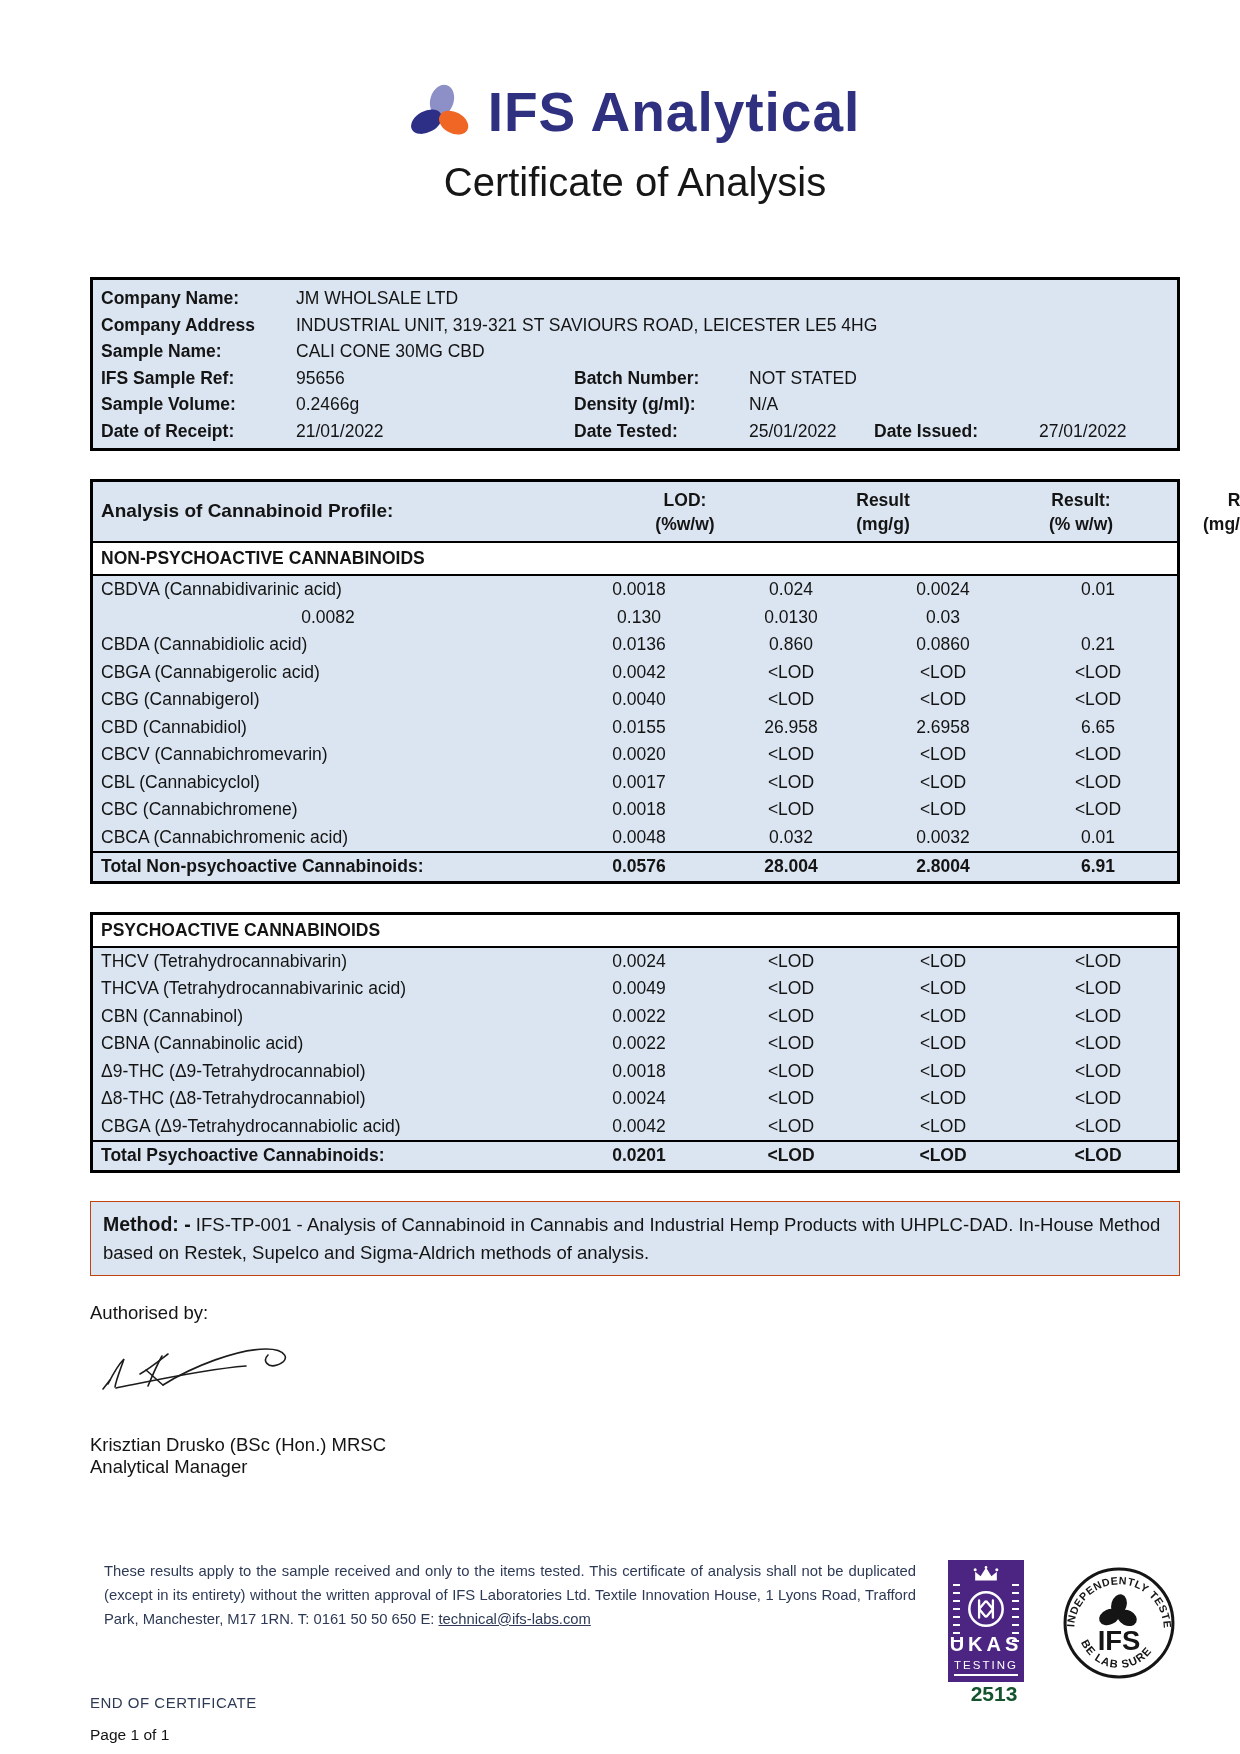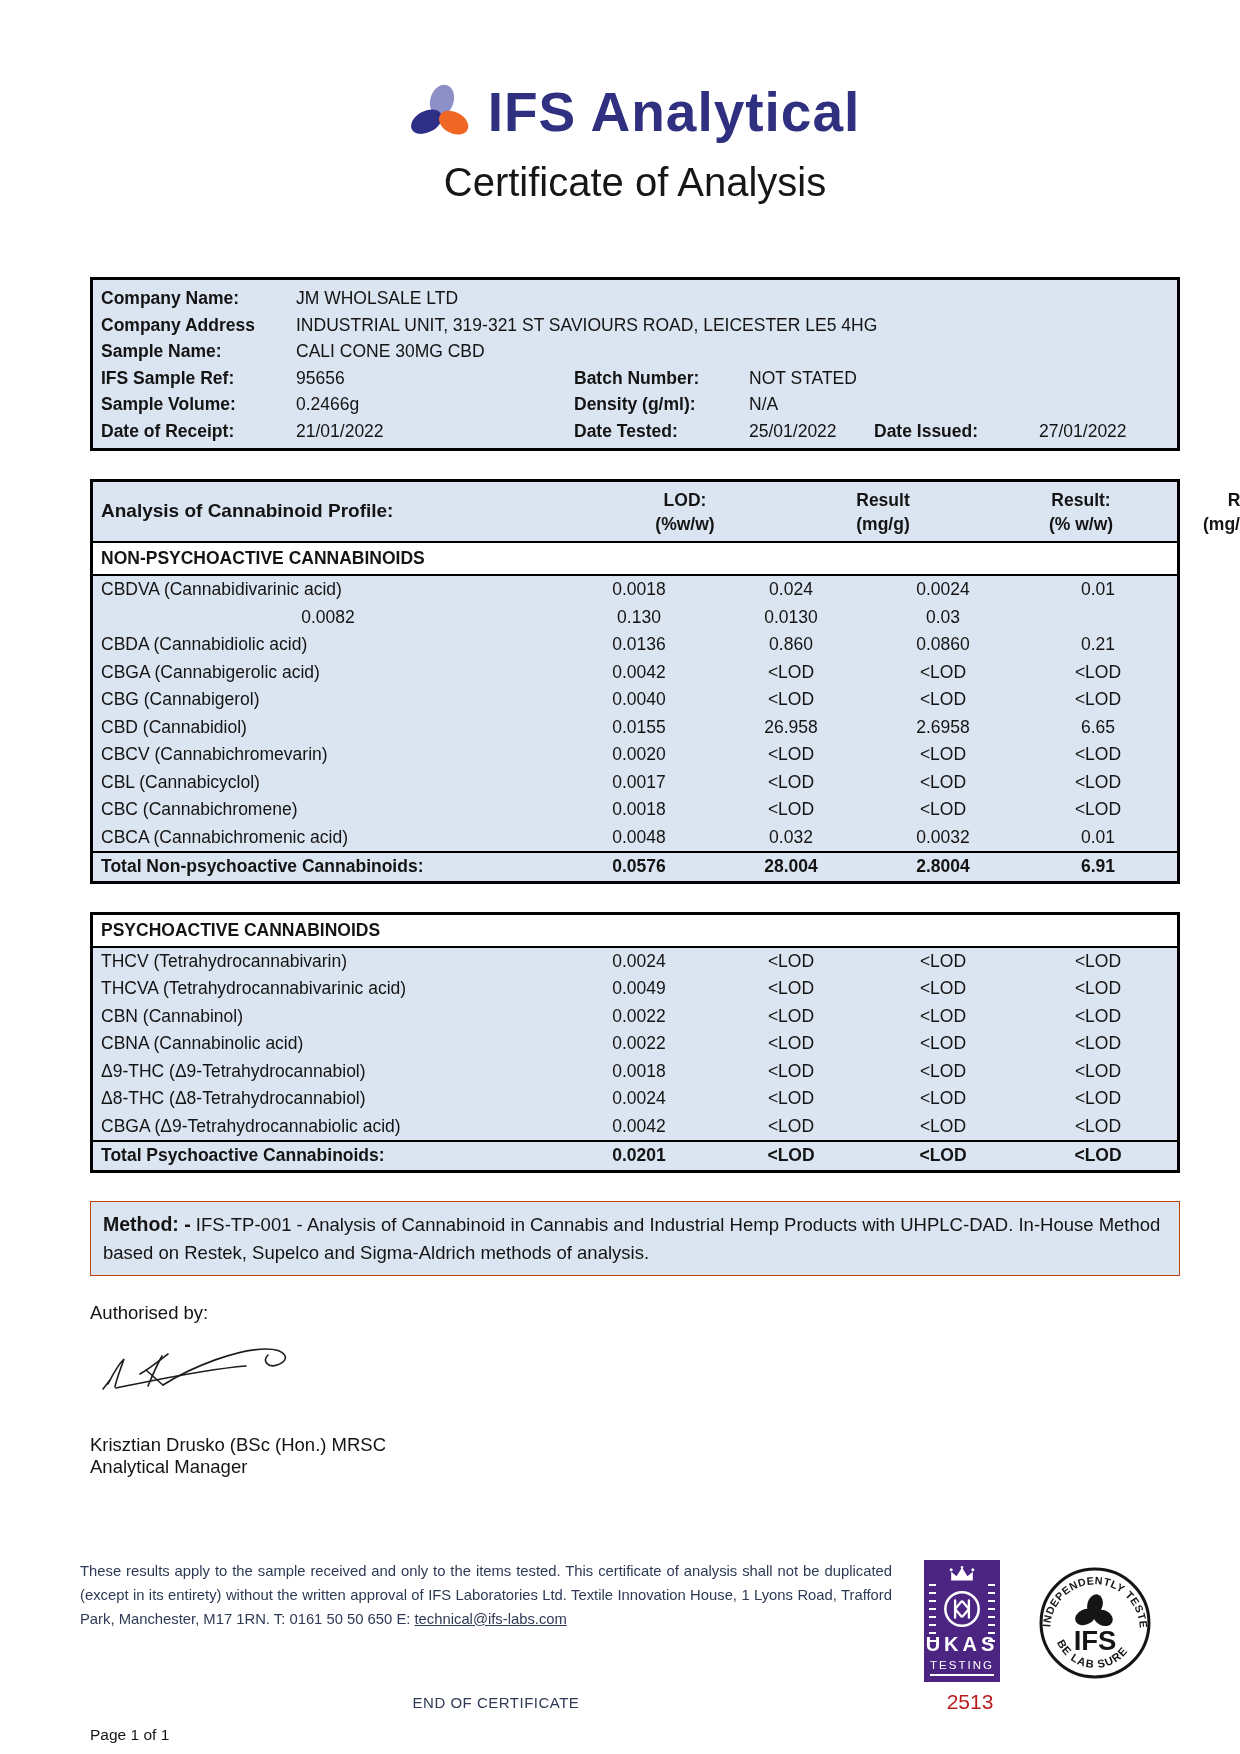--- a/index.html
+++ b/index.html
@@ -35,34 +35,34 @@
   .method { border:1px solid #c2410c; background:var(--tbl,#dbe5f1); padding:8px 12px; font-size:18.5px; line-height:1.5; margin-bottom:26px; }
   .method .mlabel { font-weight:bold; font-size:19.5px; }
 
   
   .auth-heading { font-size:18.5px; margin-bottom:10px; }
   .signature { margin-left:6px; height:64px; }
   .auth-name { font-size:18.5px; margin-top:32px; }
   .auth-role { font-size:18.5px; }
 
   
-  .footer { position:absolute; left:80px; top:1560px; width:1092px; display:flex; align-items:flex-start; }
+  .footer { position:absolute; left:104px; top:1560px; width:1092px; display:flex; align-items:flex-start; }
   .disclaimer { width:812px; font-size:14.8px; line-height:1.62; color:#2e3a55; text-align:justify; }
   .email { color:#2e3a55; text-decoration:underline; cursor:pointer; }
-  .end-cert { position:absolute; left:90px; top:1694px; width:812px; text-align:center; font-size:15px; color:#2e3a55; letter-spacing:0.5px; }
+  .end-cert { position:absolute; left:90px; top:1694px; width:812px; font-size:15px; color:#2e3a55; letter-spacing:0.5px; }
   .page-label { position:absolute; left:90px; top:1726px; font-size:15.5px; color:#141414; }
 
   .ukas-wrap { margin-left:32px; width:92px; text-align:center; flex:none; }
   .ukas-box { width:76px; height:122px; background:var(--ukas,#4c2583); color:#fff; position:relative; padding-top:6px; }
   .ukas-box::before, .ukas-box::after { content:""; position:absolute; top:24px; width:7px; height:60px;
       background:repeating-linear-gradient(to bottom,#fff 0 2px,transparent 2px 8px); }
   .ukas-box::before { left:5px; } .ukas-box::after { right:5px; }
   .ukas-name { font-size:20px; font-weight:bold; letter-spacing:4px; line-height:22px; margin-top:1px; }
   .ukas-sub { display:inline-block; font-size:11.5px; letter-spacing:2px; border-bottom:2px solid #fff; padding-bottom:2px; line-height:13px; }
-  .ukas-number { font-size:21px; font-weight:normal; margin-top:8px; color:#b91c1c; }
+  .ukas-number { font-size:21px; font-weight:bold; color:#14532d; }
   .stamp-wrap { margin-left:22px; margin-top:6px; flex:none; }
 </style>
 </head>
 <body>
 
 <div class="page">
   <div class="content">
 
     
     <div class="logo-row">

